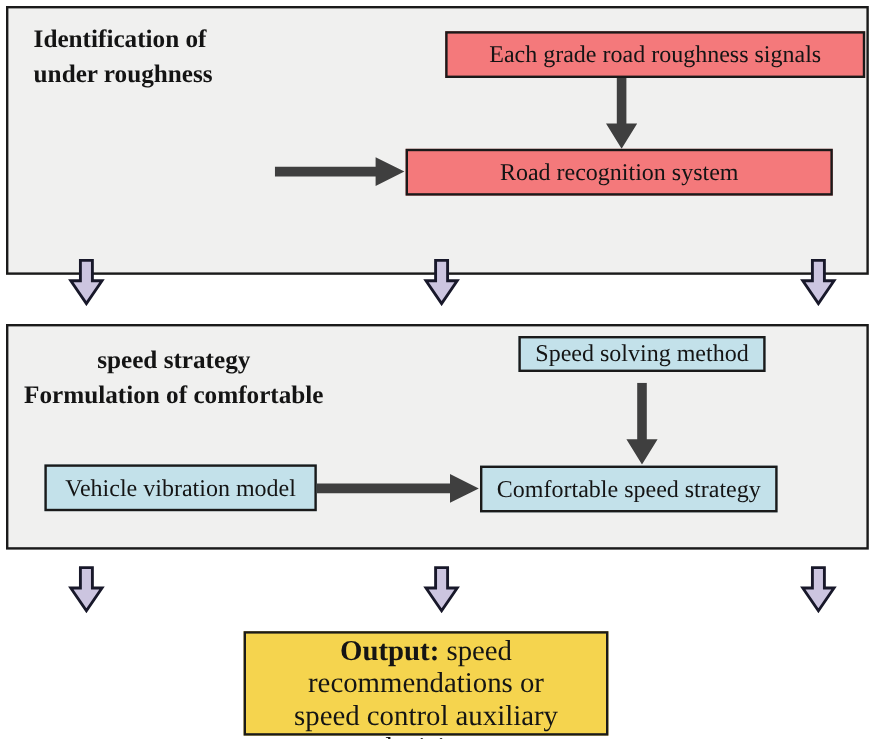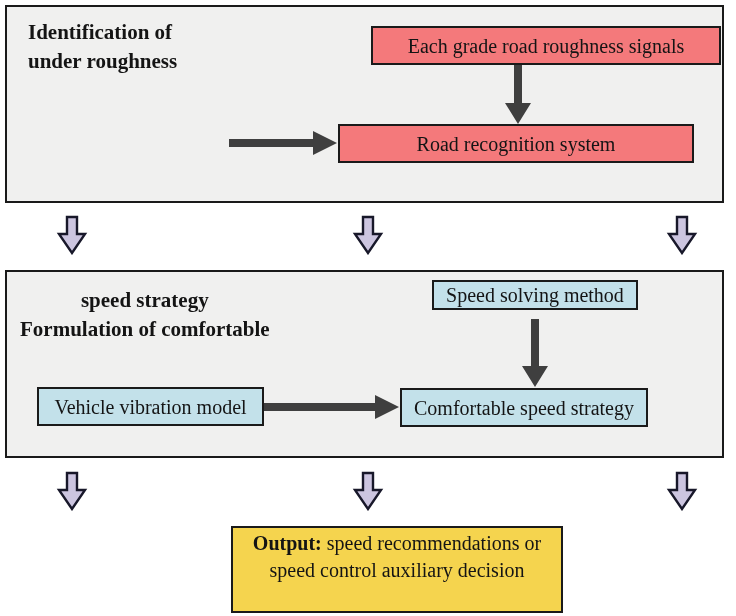--- a/index.html
+++ b/index.html
@@ -4,41 +4,41 @@
 <style>
   html,body{margin:0;padding:0;background:#ffffff;}
   .stage{
     position:relative;width:736px;height:616px;background:#ffffff;overflow:hidden;
     font-family:"Liberation Serif","DejaVu Serif",serif;color:#141414;
   }
   .panel{
     position:absolute;left:5px;width:719px;background:#f0f0ef;
     border:2.5px solid #1a1a1a;box-sizing:border-box;
   }
-  .panel1{top:5px;height:198px;padding-left:26px;}
+  .panel1{top:5px;height:224px;padding-left:26px;}
   .panel2{top:270px;height:188px;}
   .panel-title{
     position:absolute;font-weight:bold;font-size:21px;line-height:29px;
     white-space:nowrap;
   }
   .panel1 .panel-title{left:21px;top:11px;text-align:left;}
   .panel2 .panel-title{left:13px;top:14px;text-align:center;}
   .panel-title span{display:block;}
   .node{
     position:absolute;box-sizing:border-box;border:2.5px solid #1a1a1a;
     display:flex;align-items:center;justify-content:center;text-align:center;
     font-size:20px;line-height:26px;
   }
   .red{background:#f4797b;}
   .blue{background:#c3e1ea;}
   .svgarrow{position:absolute;display:block;}
   .output-box{
-    position:absolute;left:203px;top:526px;width:332px;height:87px;
+    position:absolute;left:203px;top:526px;width:304px;height:87px;
     box-sizing:border-box;border:2.5px solid #1a1a1a;background:#f5d44e;
-    font-size:20px;line-height:27px;text-align:center;padding-top:2px;margin-left:28px;
+    font-size:24px;line-height:27px;text-align:center;padding-top:2px;
   }
 </style>
 </head>
 <body>
 
 <div class="stage">
 
   <div class="panel panel1">
     <div class="panel-title">
       <span>Identification of</span>

